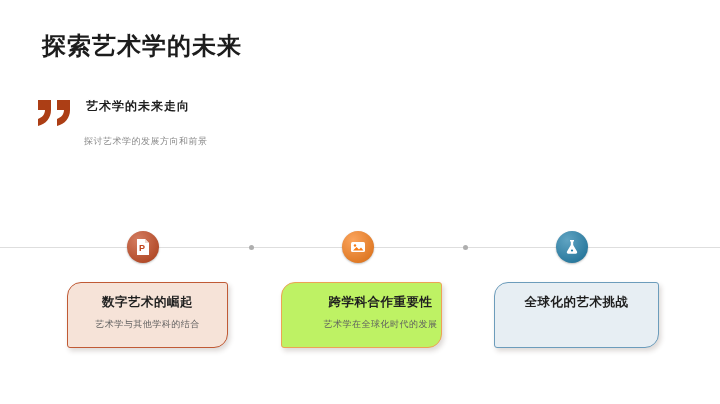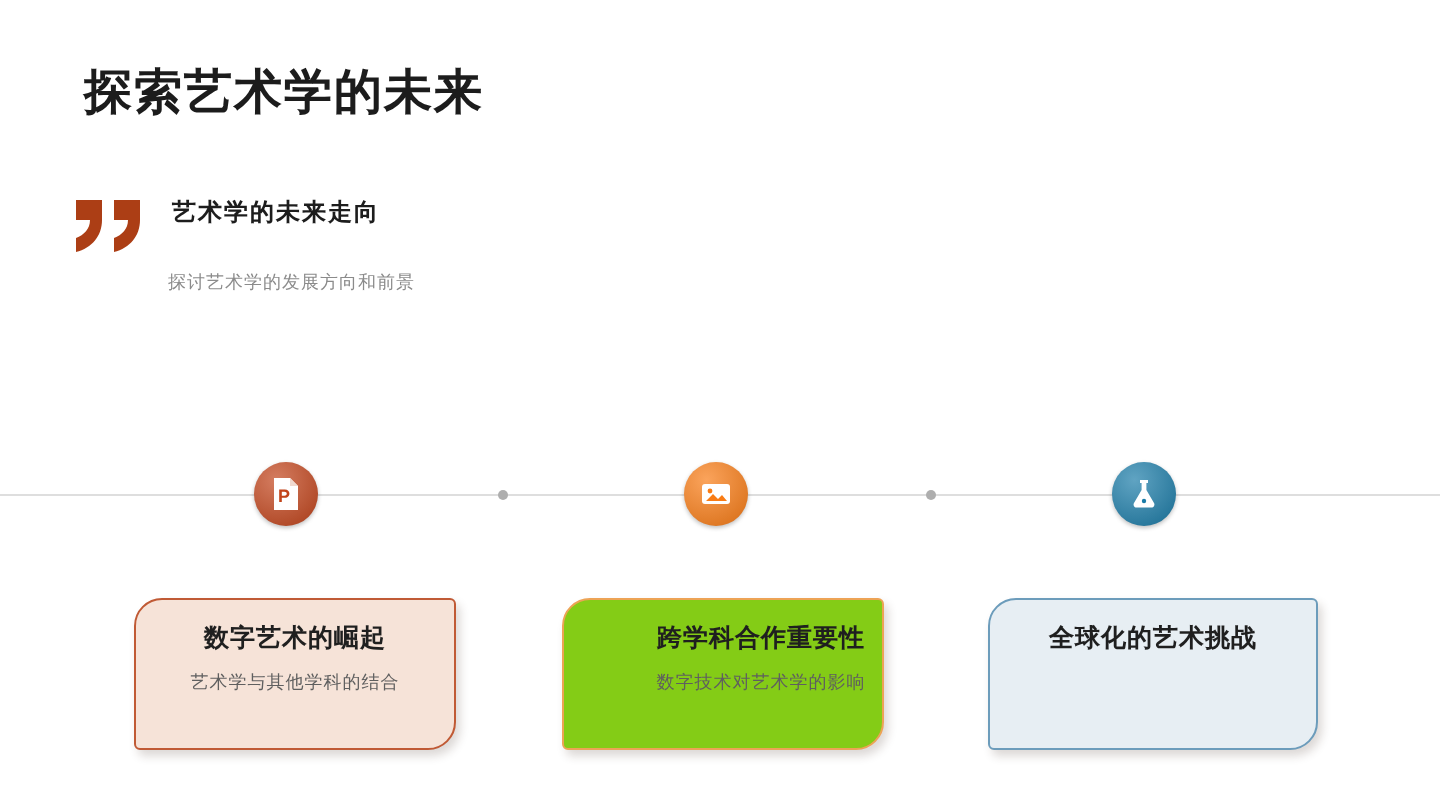--- a/index.html
+++ b/index.html
@@ -42,21 +42,21 @@
   .node-3{left:556px;}
   .timeline-dot{
     position:absolute;top:245px;width:5px;height:5px;border-radius:50%;
     background:#aeaeae;
   }
   .dot-1{left:249px;}
   .dot-2{left:463px;}
   .node-icon{width:18px;height:18px;display:block;}
   
   .card{
-    position:absolute;top:299px;height:76px;
+    position:absolute;top:282px;height:66px;
     border-radius:14px 3px 14px 3px;
     border:1px solid;
     box-sizing:border-box;
     box-shadow:2px 3px 5px rgba(60,40,30,0.18);
     text-align:center;
   }
   .card-1{left:67px;width:161px;}
   .card-2{left:281px;width:161px;}
   .card-3{left:494px;width:165px;}
   .card-title{
@@ -110,22 +110,22 @@
       <path fill="#ffffff" d="M7,2 h4 v1.5 h-0.8 v3.5 l3.8,6.5 c0.6,1 -0.1,2.3 -1.3,2.3 h-7.4 c-1.2,0 -1.9,-1.3 -1.3,-2.3 l3.8,-6.5 v-3.5 h-0.8 z"></path>
       <circle cx="9" cy="12.5" r="1.1" fill="currentColor"></circle>
     </svg>
   </div>
 
   <div class="card card-1" style="background-color: rgb(246, 227, 216); border-color: rgb(192, 90, 53);">
     <div class="card-title">数字艺术的崛起</div>
     <div class="card-desc">艺术学与其他学科的结合</div>
   </div>
 
-  <div class="card card-2" style="background-color: #84cc16; border-color: rgb(237, 163, 85); padding-left: 38px;">
+  <div class="card card-2" style="background-color: #bef264; border-color: rgb(237, 163, 85); padding-left: 38px;">
     <div class="card-title">跨学科合作重要性</div>
-    <div class="card-desc">数字技术对艺术学的影响</div>
+    <div class="card-desc">艺术学在全球化时代的发展</div>
   </div>
 
   <div class="card card-3" style="background-color: rgb(231, 238, 243); border-color: rgb(108, 156, 187);">
     <div class="card-title">全球化的艺术挑战</div>
   </div>
 
 </div>
 
 </body></html>

